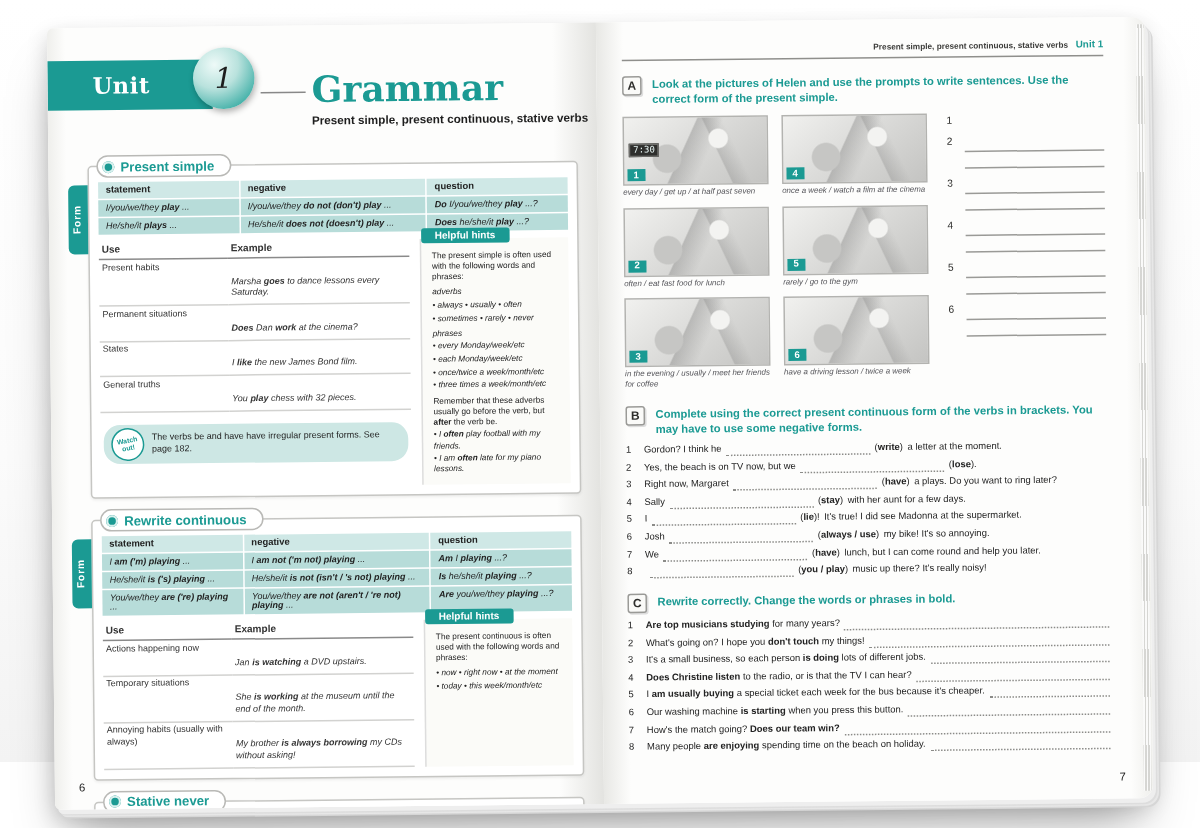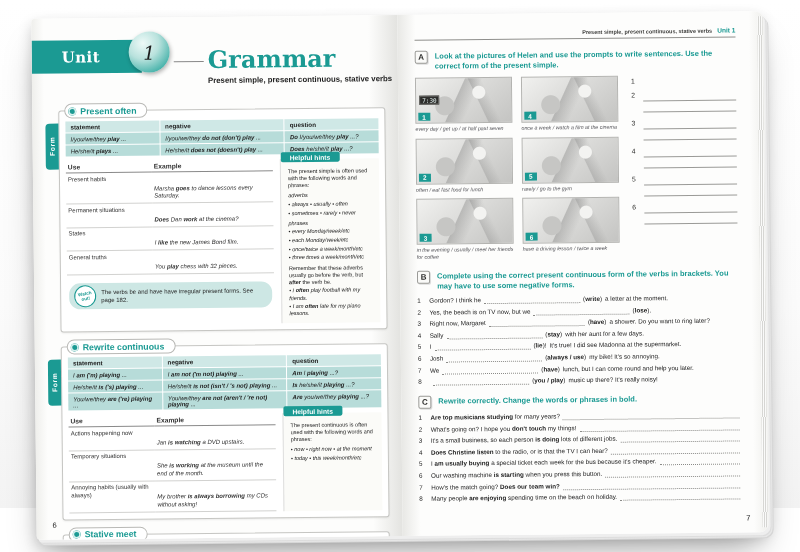--- a/index.html
+++ b/index.html
@@ -119,21 +119,21 @@
     </div>
     <div class="header-line"></div>
     <div class="gtitle">Grammar</div>
     <div class="gsub">Present simple, present continuous, stative verbs</div>
 
     <div class="sections">
 
      <section class="section">
       <div class="section-pill">
         <span class="pill-dot"></span>
-        <span>Present often</span>
+        <span>Present simple</span>
       </div>
       <div class="form-tab">
                 <span>Form</span>
               </div>
       <div class="ftable">
         <div class="fth">statement</div>
         <div class="fth">negative</div>
         <div class="fth">question</div>
         <div class="ftd">I/you/we/they <b>play</b> ...</div>
         <div class="ftd">I/you/we/they <b>do not (don't) play</b> ...</div>
@@ -219,21 +219,21 @@
           <div class="hline">The present continuous is often used with the following words and phrases:</div>
           <div class="hline it gap">• now  • right now  • at the moment</div>
           <div class="hline it">• today  • this week/month/etc</div>
         </div>
       </div>
      </section>
 
      <section class="section">
       <div class="section-pill">
         <span class="pill-dot"></span>
-        <span>Stative meet</span>
+        <span>Stative never</span>
       </div>
 
      </section>
 
     </div>
     <div class="pnum pl">6</div>
    </div>
   </div>
 
   <div class="page pright">
@@ -348,21 +348,21 @@
               <span class="b-pre">Yes, the beach is on TV now, but we</span>
               <span class="blank"></span>
               <span class="b-verb">(<b>lose</b>).</span>
               <span class="b-post"></span>
             </div>
       <div class="b-item">
               <span class="b-num">3</span>
               <span class="b-pre">Right now, Margaret</span>
               <span class="blank"></span>
               <span class="b-verb">(<b>have</b>)</span>
-              <span class="b-post">a shower. Do you want to ring later?</span>
+              <span class="b-post">a plays. Do you want to ring later?</span>
             </div>
       <div class="b-item">
               <span class="b-num">4</span>
               <span class="b-pre">Sally</span>
               <span class="blank"></span>
               <span class="b-verb">(<b>stay</b>)</span>
               <span class="b-post">with her aunt for a few days.</span>
             </div>
       <div class="b-item">
               <span class="b-num">5</span>

